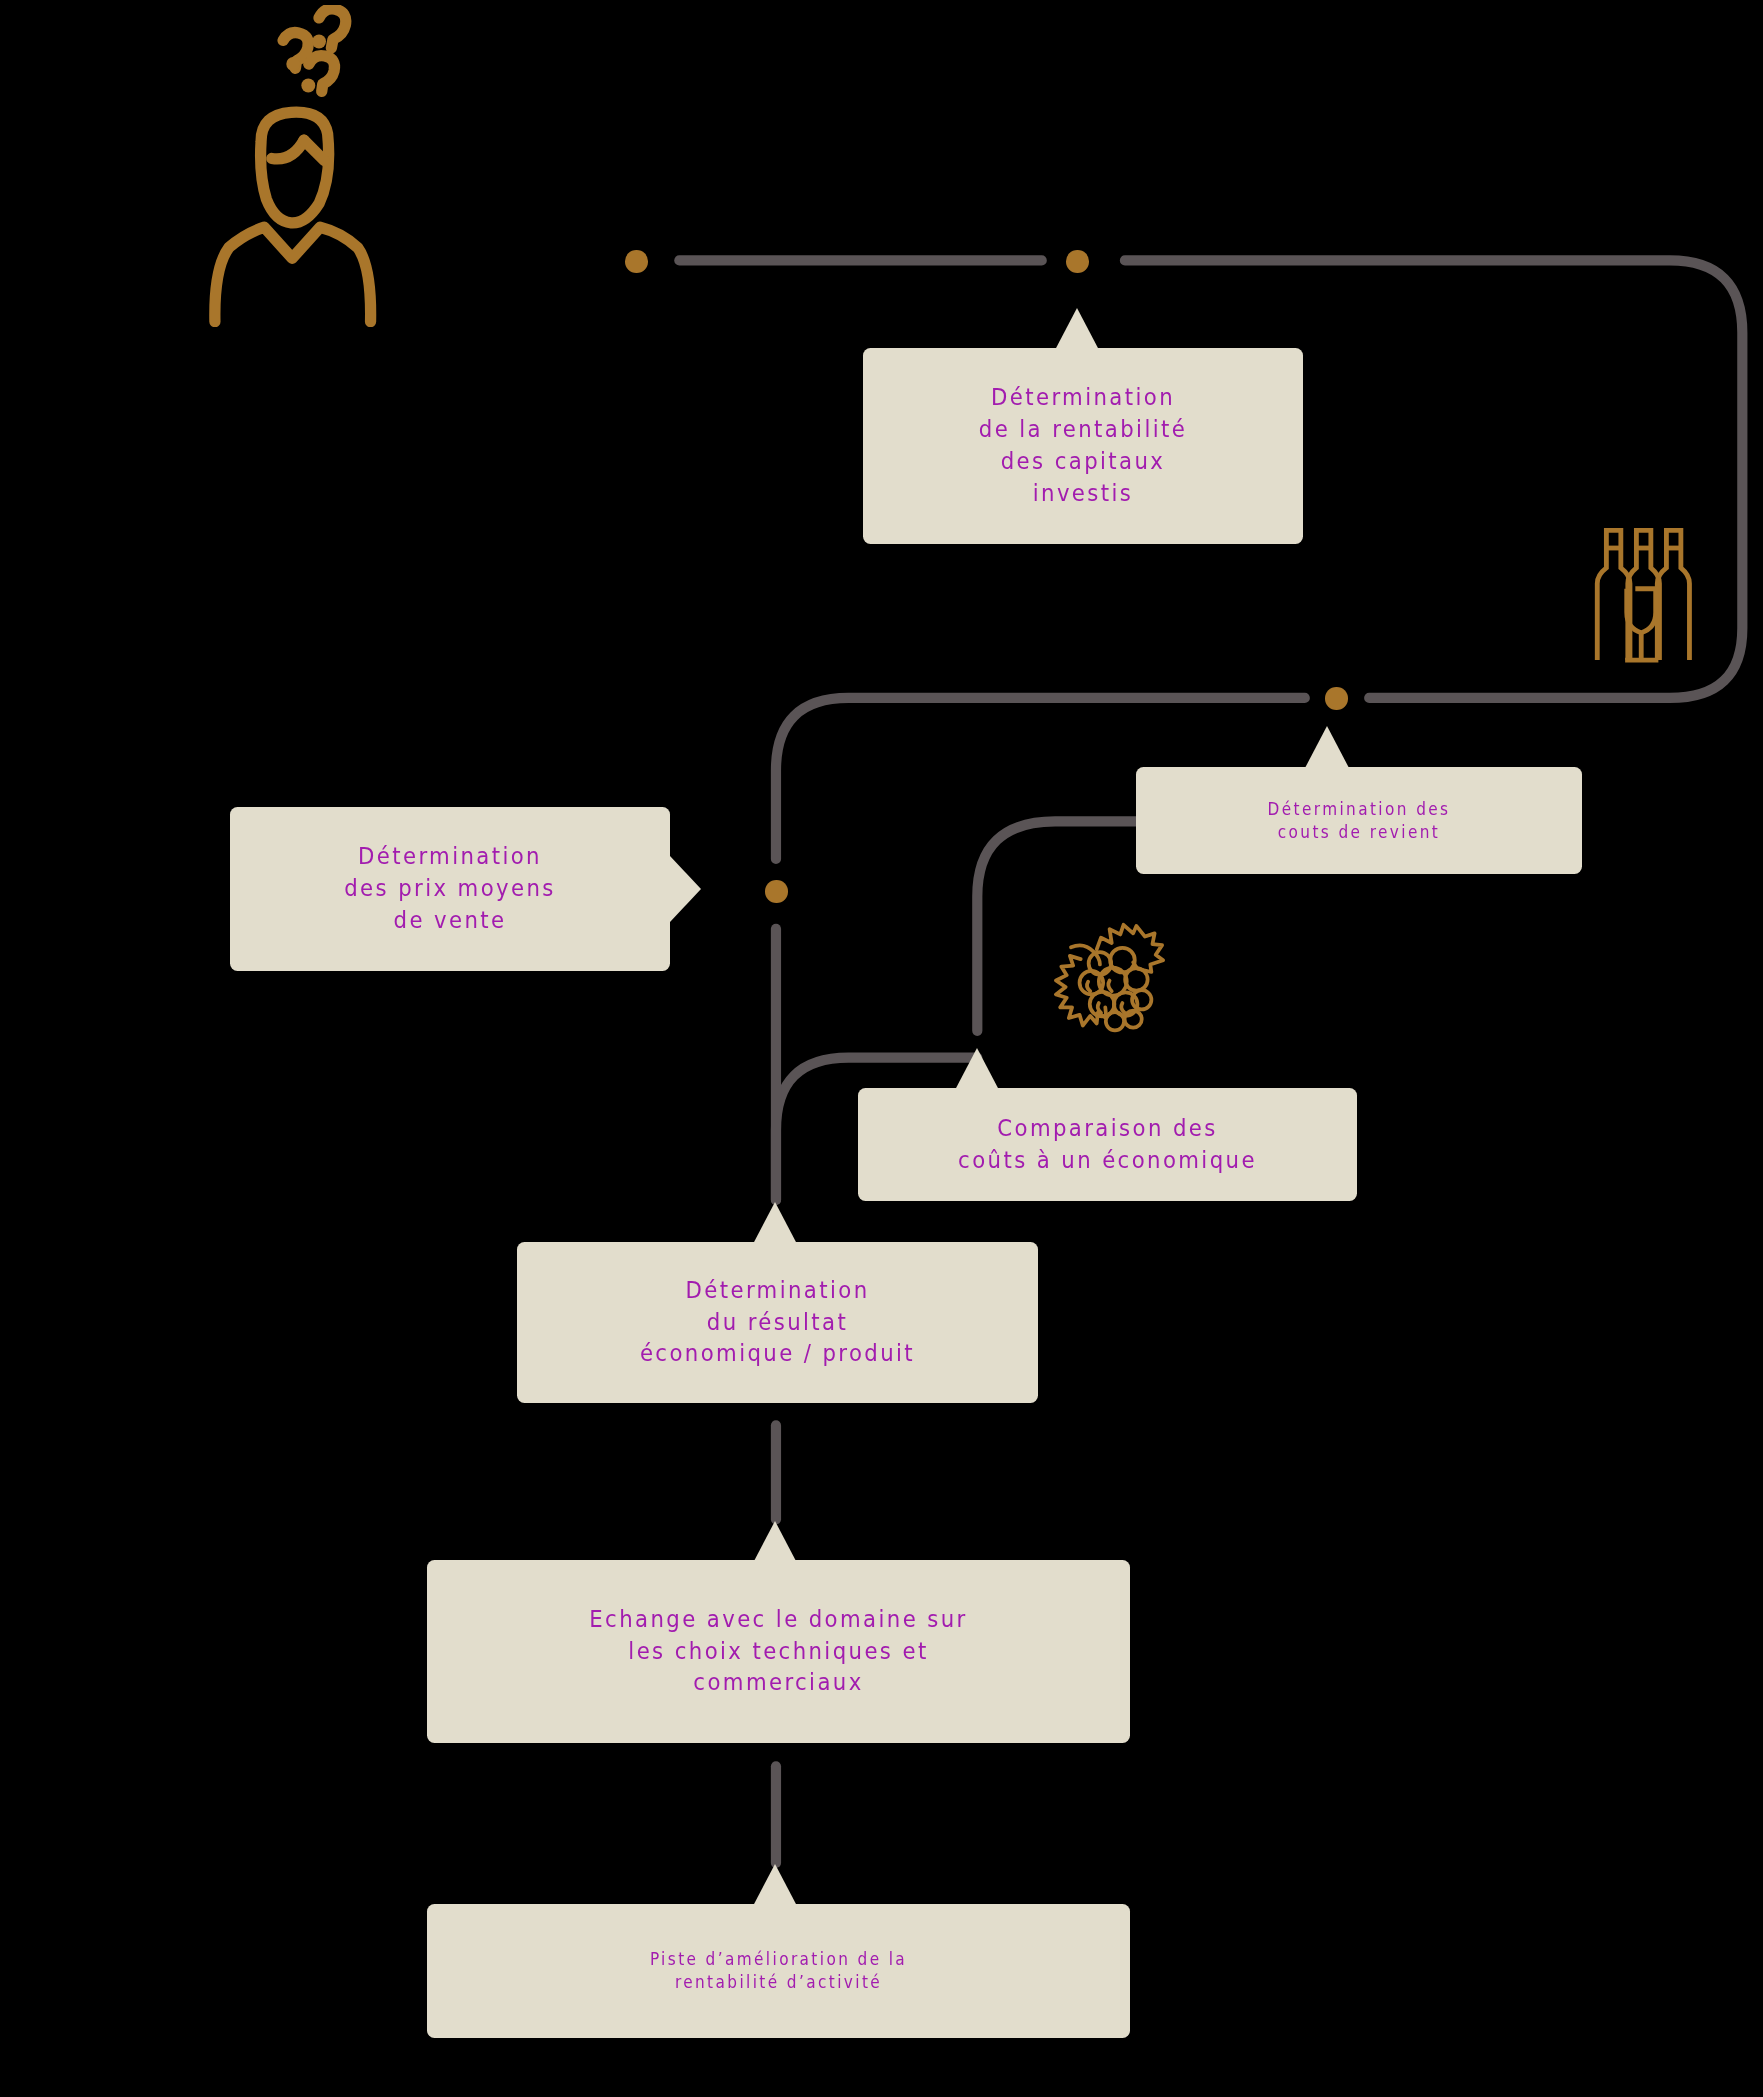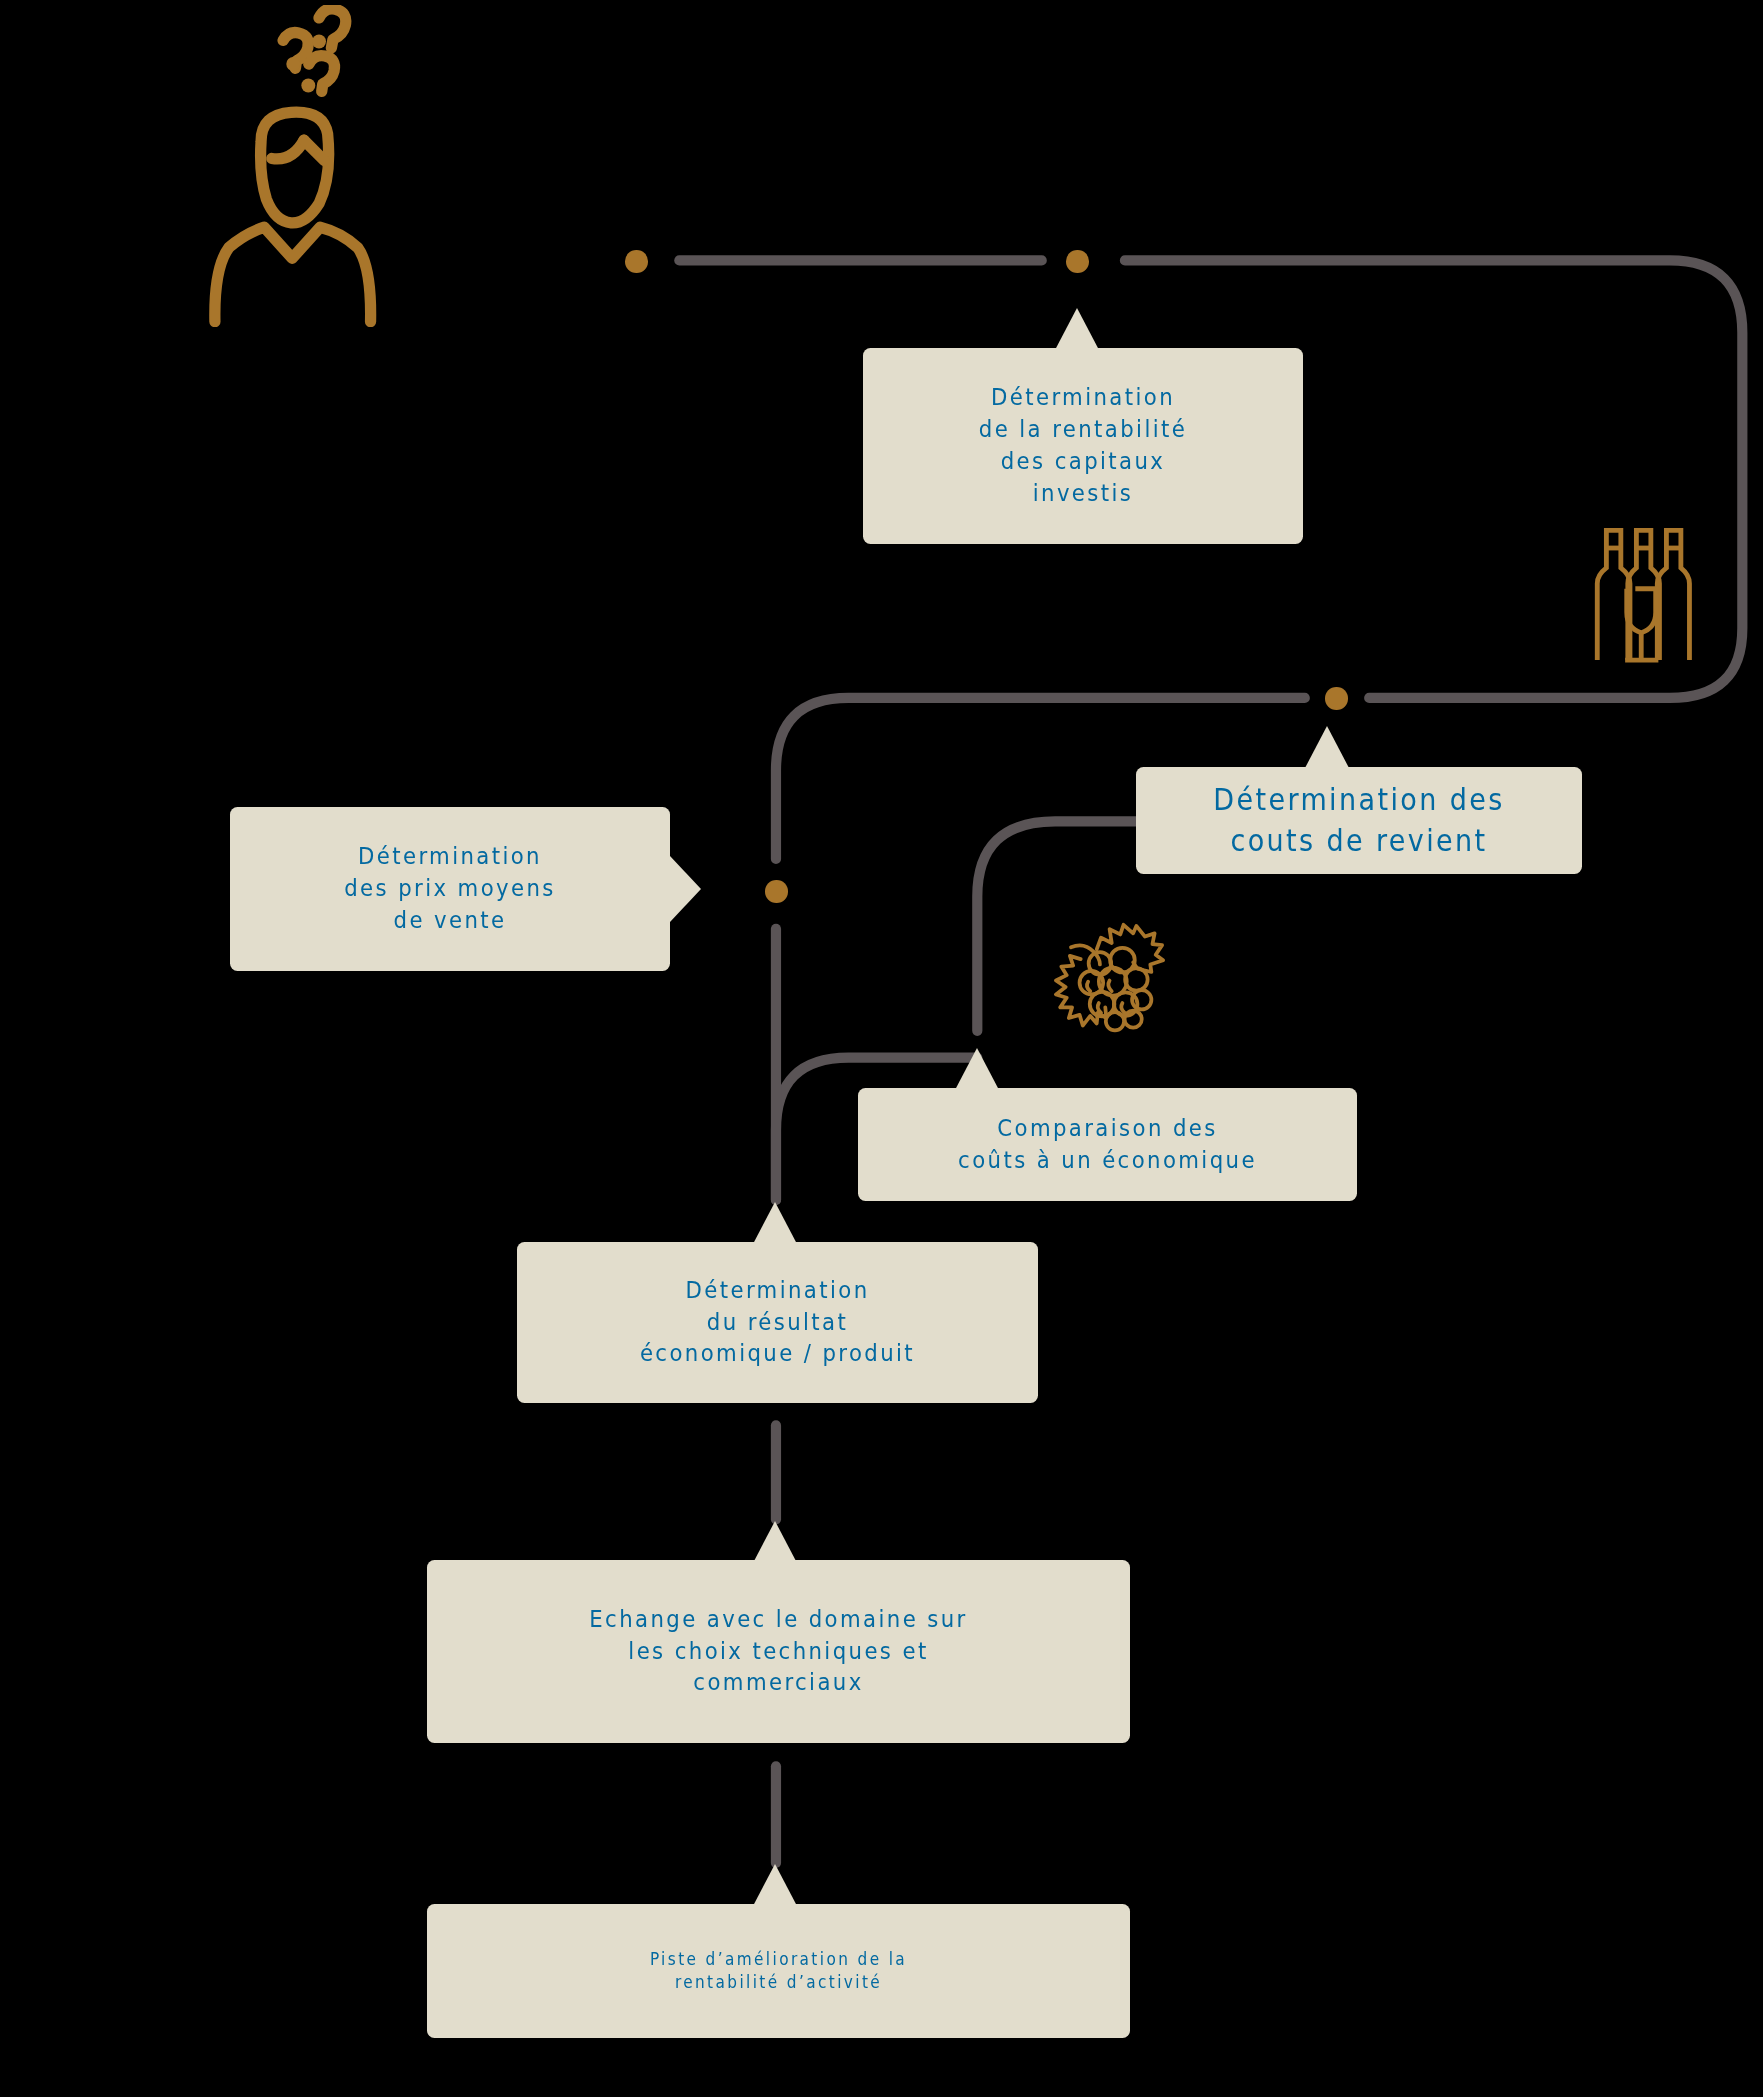--- a/index.html
+++ b/index.html
@@ -1,20 +1,20 @@
 <!DOCTYPE html>
 <html style="font-size:8.6px"><head>
 <meta charset="utf-8">
 <title>Diagramme rentabilite</title>
 <style>
   html,body{margin:0;padding:0;background:#000;}
   body{width:1764px;height:2097px;font-family:"DejaVu Sans Condensed","Liberation Sans",sans-serif;}
   #stage{position:relative;width:1764px;height:2097px;background:#000000;overflow:hidden;}
   #wires{position:absolute;left:0;top:0;width:1764px;height:2097px;}
-  .node{position:absolute;background:#E2DDCC;border-radius:7.5px;color:#0369a1;
+  .node{position:absolute;background:#E2DDCC;border-radius:7.5px;color:#a21caf;
         display:flex;align-items:center;justify-content:center;text-align:center;
         letter-spacing:2.4px;line-height:1.35;box-sizing:border-box;padding:7.5px 14px;}
   .node .txt{white-space:pre-line;}
   .notch{position:absolute;width:0;height:0;border-left:22.6px solid transparent;
          border-right:22.6px solid transparent;border-bottom:42px solid #E2DDCC;}
   .rnotch{position:absolute;width:0;height:0;border-top:33px solid transparent;
           border-bottom:33px solid transparent;border-left:31px solid #E2DDCC;}
   .icon{position:absolute;}
   .dot{position:absolute;border-radius:50%;background:#A9762B;}
 </style>
@@ -51,21 +51,21 @@
 
   <div class="notch" style="left:1055px;top:308px;"></div>
   <div class="node" style="left:863px;top:348px;width:440px;height:196px;font-size:23.6px;">
     <span class="txt">Détermination
 de la rentabilité
 des capitaux
 investis</span>
   </div>
 
   <div class="notch" style="left:1305px;top:726px;"></div>
-  <div class="node" style="left:1136px;top:767px;width:446px;height:107px;font-size:30px;">
+  <div class="node" style="left:1136px;top:767px;width:446px;height:107px;font-size:17px;">
     <span class="txt">Détermination des
 couts de revient</span>
   </div>
 
   <div class="node" style="left:230px;top:807px;width:440px;height:164px;font-size:23.6px;">
     <span class="txt">Détermination
 des prix moyens
 de vente</span>
   </div>
   <div class="rnotch" style="left:670px;top:856px;"></div>

